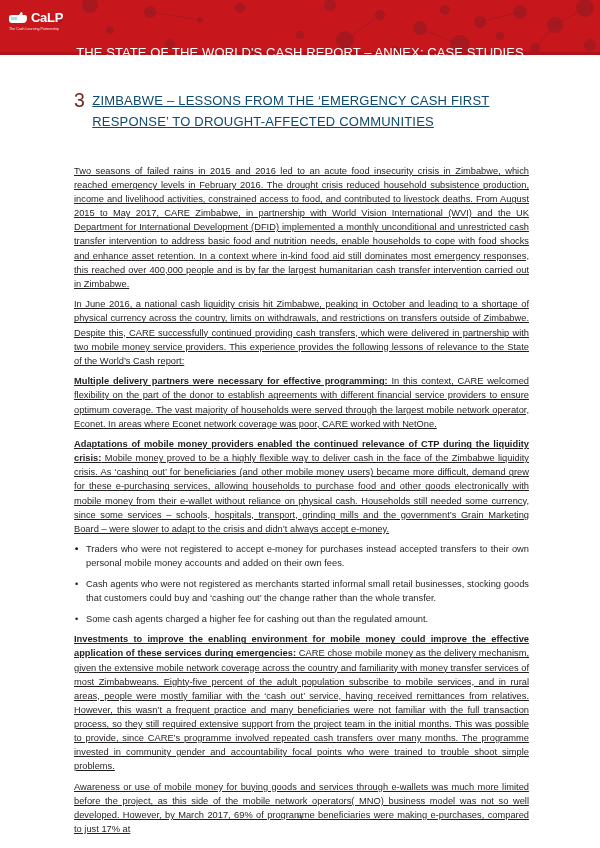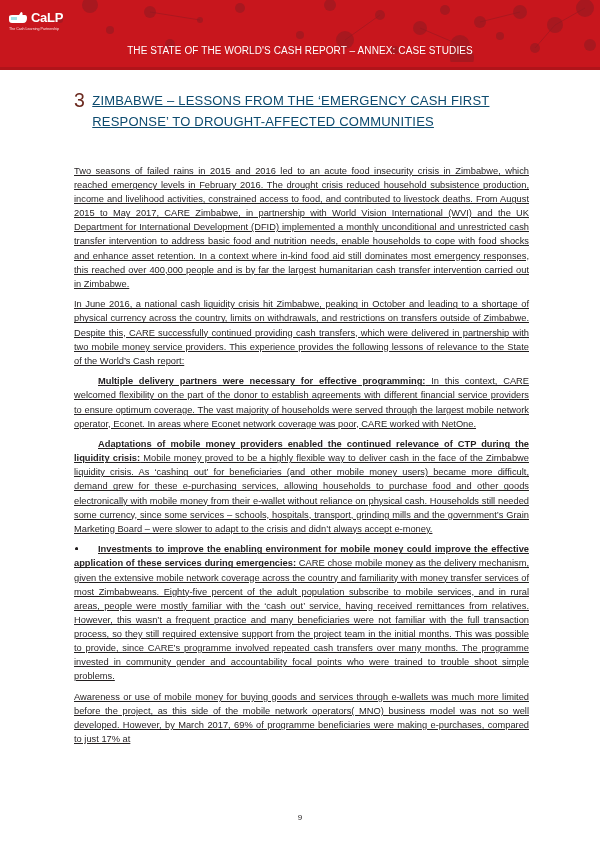--- a/index.html
+++ b/index.html
@@ -1,42 +1,42 @@
 <!DOCTYPE html>
 <html><head>
   <meta charset="utf-8">
   <style>
     html, body { margin: 0; padding: 0; }
     body {
       width: 600px; height: 848px; overflow: hidden; background: #ffffff;
       font-family: "DejaVu Sans", sans-serif; color: #231f20; position: relative;
     }
     .header {
-      position: absolute; left: 0; top: 0; width: 600px; height: 70px;
+      position: absolute; left: 0; top: 0; width: 600px; height: 55px;
       background: #c8161d; overflow: hidden;
     }
     .header .dots { position: absolute; left: 0; top: 0; width: 600px; height: 62px; }
     .header .stripe { position: absolute; left: 0; bottom: 0; width: 600px; height: 3px; background: #b0141a; }
     .logo { position: absolute; left: 8px; top: 10px; display: flex; align-items: center; }
     .logo .mark { width: 20px; height: 12px; position: relative; margin-right: 3px; }
     .logo .name { color: #fff; font-family: "Liberation Sans", sans-serif; font-weight: bold; font-size: 13px; letter-spacing: -0.3px; }
     .logo-tag { position: absolute; left: 9px; top: 27px; color: #fbe3e3; font-size: 3.6px; font-family: "Liberation Sans", sans-serif; }
     .running-head {
       position: absolute; left: 0; width: 600px; top: 45px; text-align: center;
-      color: #ffffff; font-family: "Liberation Sans", sans-serif; font-size: 10px; letter-spacing: 0.1px;
+      color: #ffffff; font-family: "Liberation Sans", sans-serif; font-size: 13px; letter-spacing: 0.1px;
     }
     .title-block { position: absolute; left: 74px; top: 90px; width: 470px; display: flex; }
     .title-num { color: #6b2a1f; font-family: "Liberation Sans", sans-serif; font-size: 19.5px; width: 30px; line-height: 21px; }
     .title-text { color: #0c4a6e; font-family: "Liberation Sans", sans-serif; font-size: 13px; line-height: 21px; letter-spacing: 0.2px; text-decoration: underline; }
     .content {
       position: absolute; left: 74px; top: 164px; width: 455px;
       font-family: "Liberation Sans", sans-serif; font-size: 9.3px; line-height: 14.1px; color: #231f20;
     }
     .content p { margin: 0 0 6.5px 0; text-align: justify; text-decoration: underline; }
-    .content b { font-weight: bold; margin-left: 24px; }
+    .content b { font-weight: bold; }
     .content ul { margin: 0 0 6px 0; padding: 0; list-style: none; }
     .content li { position: relative; padding-left: 12px; margin-bottom: 6.5px; text-align: justify; }
     .content li .bullet { position: absolute; left: 1px; top: 0; }
     .page-num {
       position: absolute; left: 0; width: 600px; top: 813px; text-align: center;
       font-family: "Liberation Sans", sans-serif; font-size: 8px; color: #231f20;
     }
   </style>
 </head>
 <body>
@@ -95,21 +95,21 @@
   <div class="title-text">ZIMBABWE – LESSONS FROM THE ‘EMERGENCY CASH FIRST RESPONSE’ TO DROUGHT-AFFECTED COMMUNITIES</div>
 </div>
 
 <div class="content">
   <p>Two seasons of failed rains in 2015 and 2016 led to an acute food insecurity crisis in Zimbabwe, which reached emergency levels in February 2016. The drought crisis reduced household subsistence production, income and livelihood activities, constrained access to food, and contributed to livestock deaths. From August 2015 to May 2017, CARE Zimbabwe, in partnership with World Vision International (WVI) and the UK Department for International Development (DFID) implemented a monthly unconditional and unrestricted cash transfer intervention to address basic food and nutrition needs, enable households to cope with food shocks and enhance asset retention. In a context where in-kind food aid still dominates most emergency responses, this reached over 400,000 people and is by far the largest humanitarian cash transfer intervention carried out in Zimbabwe.</p>
   <p>In June 2016, a national cash liquidity crisis hit Zimbabwe, peaking in October and leading to a shortage of physical currency across the country, limits on withdrawals, and restrictions on transfers outside of Zimbabwe. Despite this, CARE successfully continued providing cash transfers, which were delivered in partnership with two mobile money service providers. This experience provides the following lessons of relevance to the State of the World’s Cash report:</p>
   <p><b>Multiple delivery partners were necessary for effective programming:</b><span> In this context, CARE welcomed flexibility on the part of the donor to establish agreements with different financial service providers to ensure optimum coverage. The vast majority of households were served through the largest mobile network operator, Econet. In areas where Econet network coverage was poor, CARE worked with NetOne.</span></p>
   <p><b>Adaptations of mobile money providers enabled the continued relevance of CTP during the liquidity crisis:</b><span> Mobile money proved to be a highly flexible way to deliver cash in the face of the Zimbabwe liquidity crisis. As ‘cashing out’ for beneficiaries (and other mobile money users) became more difficult, demand grew for these e-purchasing services, allowing households to purchase food and other goods electronically with mobile money from their e-wallet without reliance on physical cash. Households still needed some currency, since some services – schools, hospitals, transport, grinding mills and the government’s Grain Marketing Board – were slower to adapt to the crisis and didn’t always accept e-money.</span></p>
   <ul>
     <li><span class="bullet">•</span></li>
-    <li><span class="bullet">•</span></li>
-    <li><span class="bullet">•</span></li>
-    <li><span class="bullet">•</span></li>
+    <li><span class="bullet">•</span><span>Traders who were not registered to accept e-money for purchases instead accepted transfers to their own personal mobile money accounts and added on their own fees.</span></li>
+    <li><span class="bullet">•</span><span>Cash agents who were not registered as merchants started informal small retail businesses, stocking goods that customers could buy and ‘cashing out’ the change rather than the whole transfer.</span></li>
+    <li><span class="bullet">•</span><span>Some cash agents charged a higher fee for cashing out than the regulated amount.</span></li>
   </ul>
   <p><b>Investments to improve the enabling environment for mobile money could improve the effective application of these services during emergencies:</b><span> CARE chose mobile money as the delivery mechanism, given the extensive mobile network coverage across the country and familiarity with money transfer services of most Zimbabweans. Eighty-five percent of the adult population subscribe to mobile services, and in rural areas, people were mostly familiar with the ‘cash out’ service, having received remittances from relatives. However, this wasn’t a frequent practice and many beneficiaries were not familiar with the full transaction process, so they still required extensive support from the project team in the initial months. This was possible to provide, since CARE’s programme involved repeated cash transfers over many months. The programme invested in community gender and accountability focal points who were trained to trouble shoot simple problems.</span></p>
   <p>Awareness or use of mobile money for buying goods and services through e-wallets was much more limited before the project, as this side of the mobile network operators( MNO) business model was not so well developed. However, by March 2017, 69% of programme beneficiaries were making e-purchases, compared to just 17% at</p>
 </div>
 
 <div class="page-num">9</div>
 
 </body></html>

